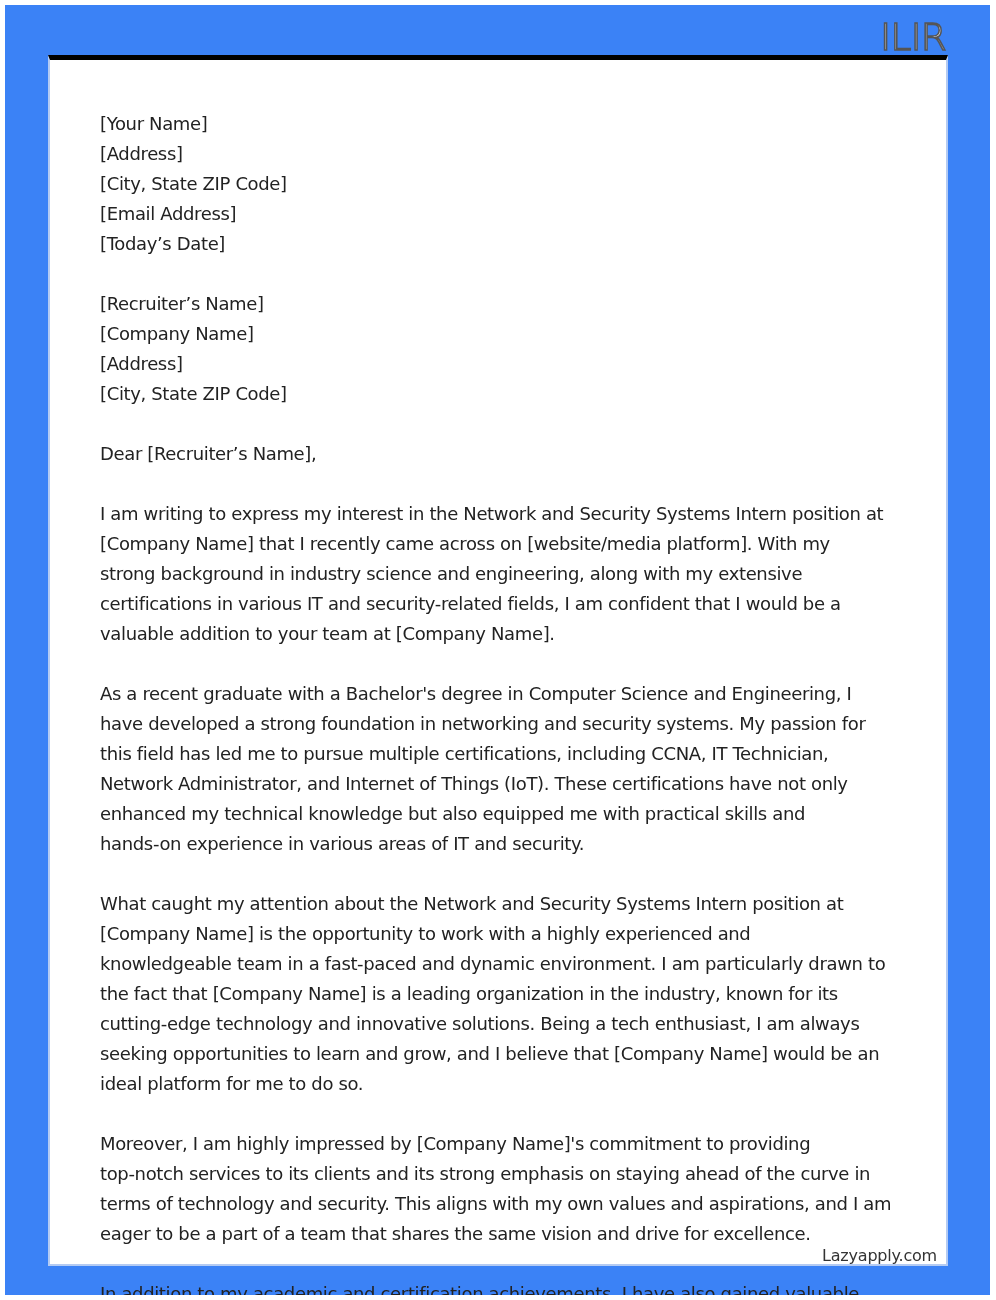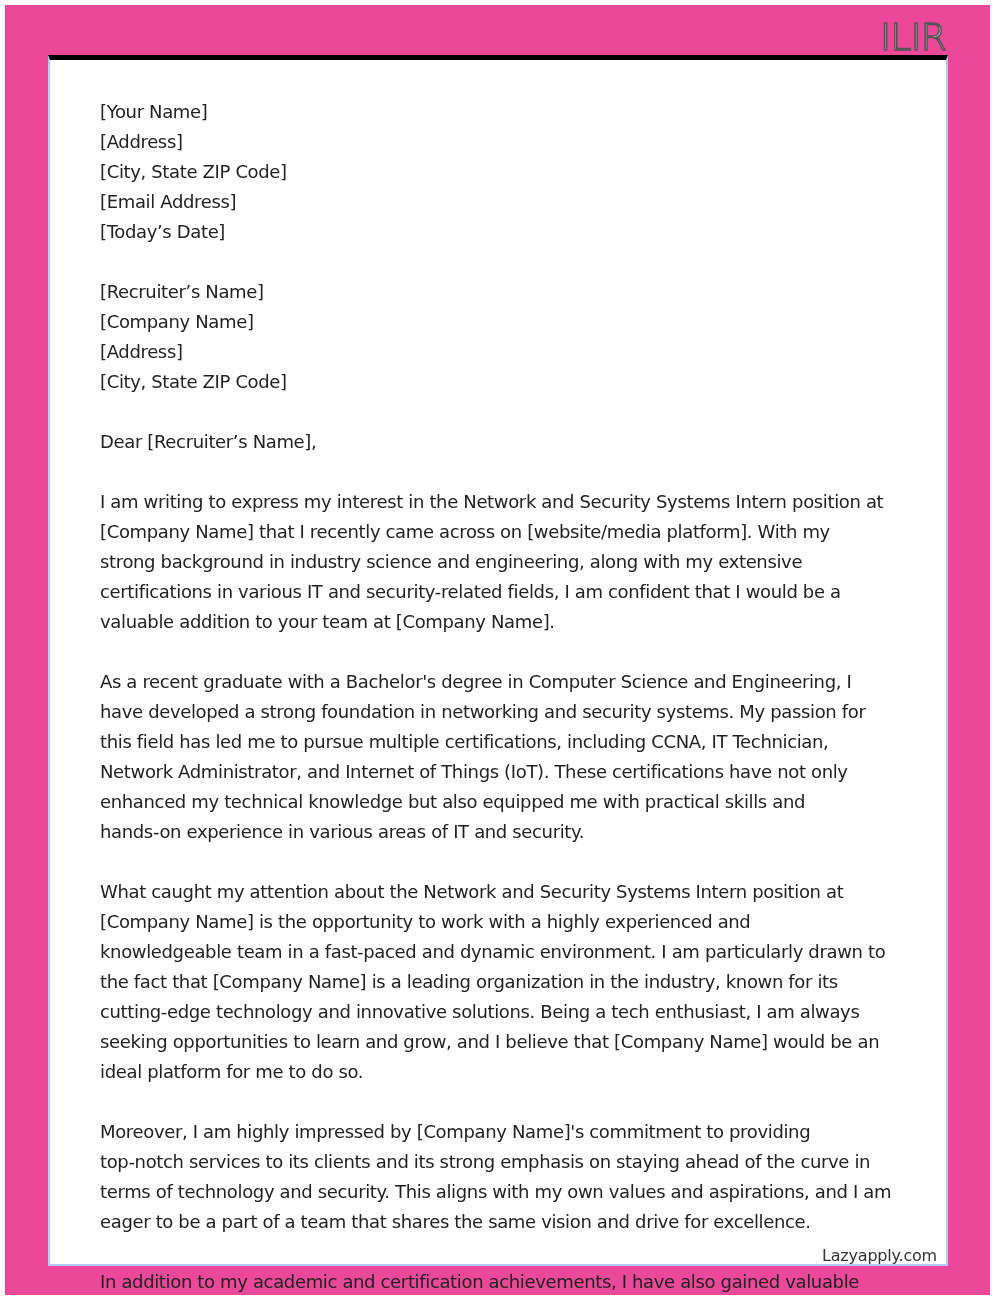--- a/index.html
+++ b/index.html
@@ -1,37 +1,37 @@
 <!DOCTYPE html>
 <html><head>
 <meta charset="utf-8">
 <style>
   html, body { margin: 0; padding: 0; background: #ffffff; }
   body { width: 996px; height: 1300px; position: relative; overflow: hidden; }
   .canvas {
     position: absolute; left: 5px; top: 5px; width: 985px; height: 1290px;
-    background: #ec4899; overflow: hidden;
+    background: #3b82f6; overflow: hidden;
   }
   .logo {
     position: absolute; right: 44px; top: 10px;
     font-family: "DejaVu Sans", sans-serif; font-size: 38px; font-weight: 300;
     color: #ffffff; -webkit-text-stroke: 1.6px #555555; letter-spacing: -1px;
     line-height: 44px;
   }
   .page {
     position: absolute; left: 43px; top: 50px; width: 896px; height: 1204px;
     background: #ffffff; border-top: 5px solid #000000;
     border-left: 2px solid #b4cbf3; border-right: 2px solid #b4cbf3; border-bottom: 2px solid #b4cbf3;
   }
   .text {
     position: absolute; left: 95px; top: 92px; width: 800px;
     font-family: "DejaVu Sans", sans-serif; font-size: 18px; line-height: 30px;
     color: #222222; letter-spacing: -0.35px;
   }
-  .text p { margin: 0 0 30px 0; }
+  .text p { margin: 12px 0 30px 0; }
   .line { display: block; white-space: nowrap; }
   .watermark {
     position: absolute; right: 53px; top: 1241px;
     font-family: "DejaVu Sans", sans-serif; font-size: 16px; color: #333333;
     letter-spacing: -0.2px;
   }
 </style>
 </head>
 <body>
 

